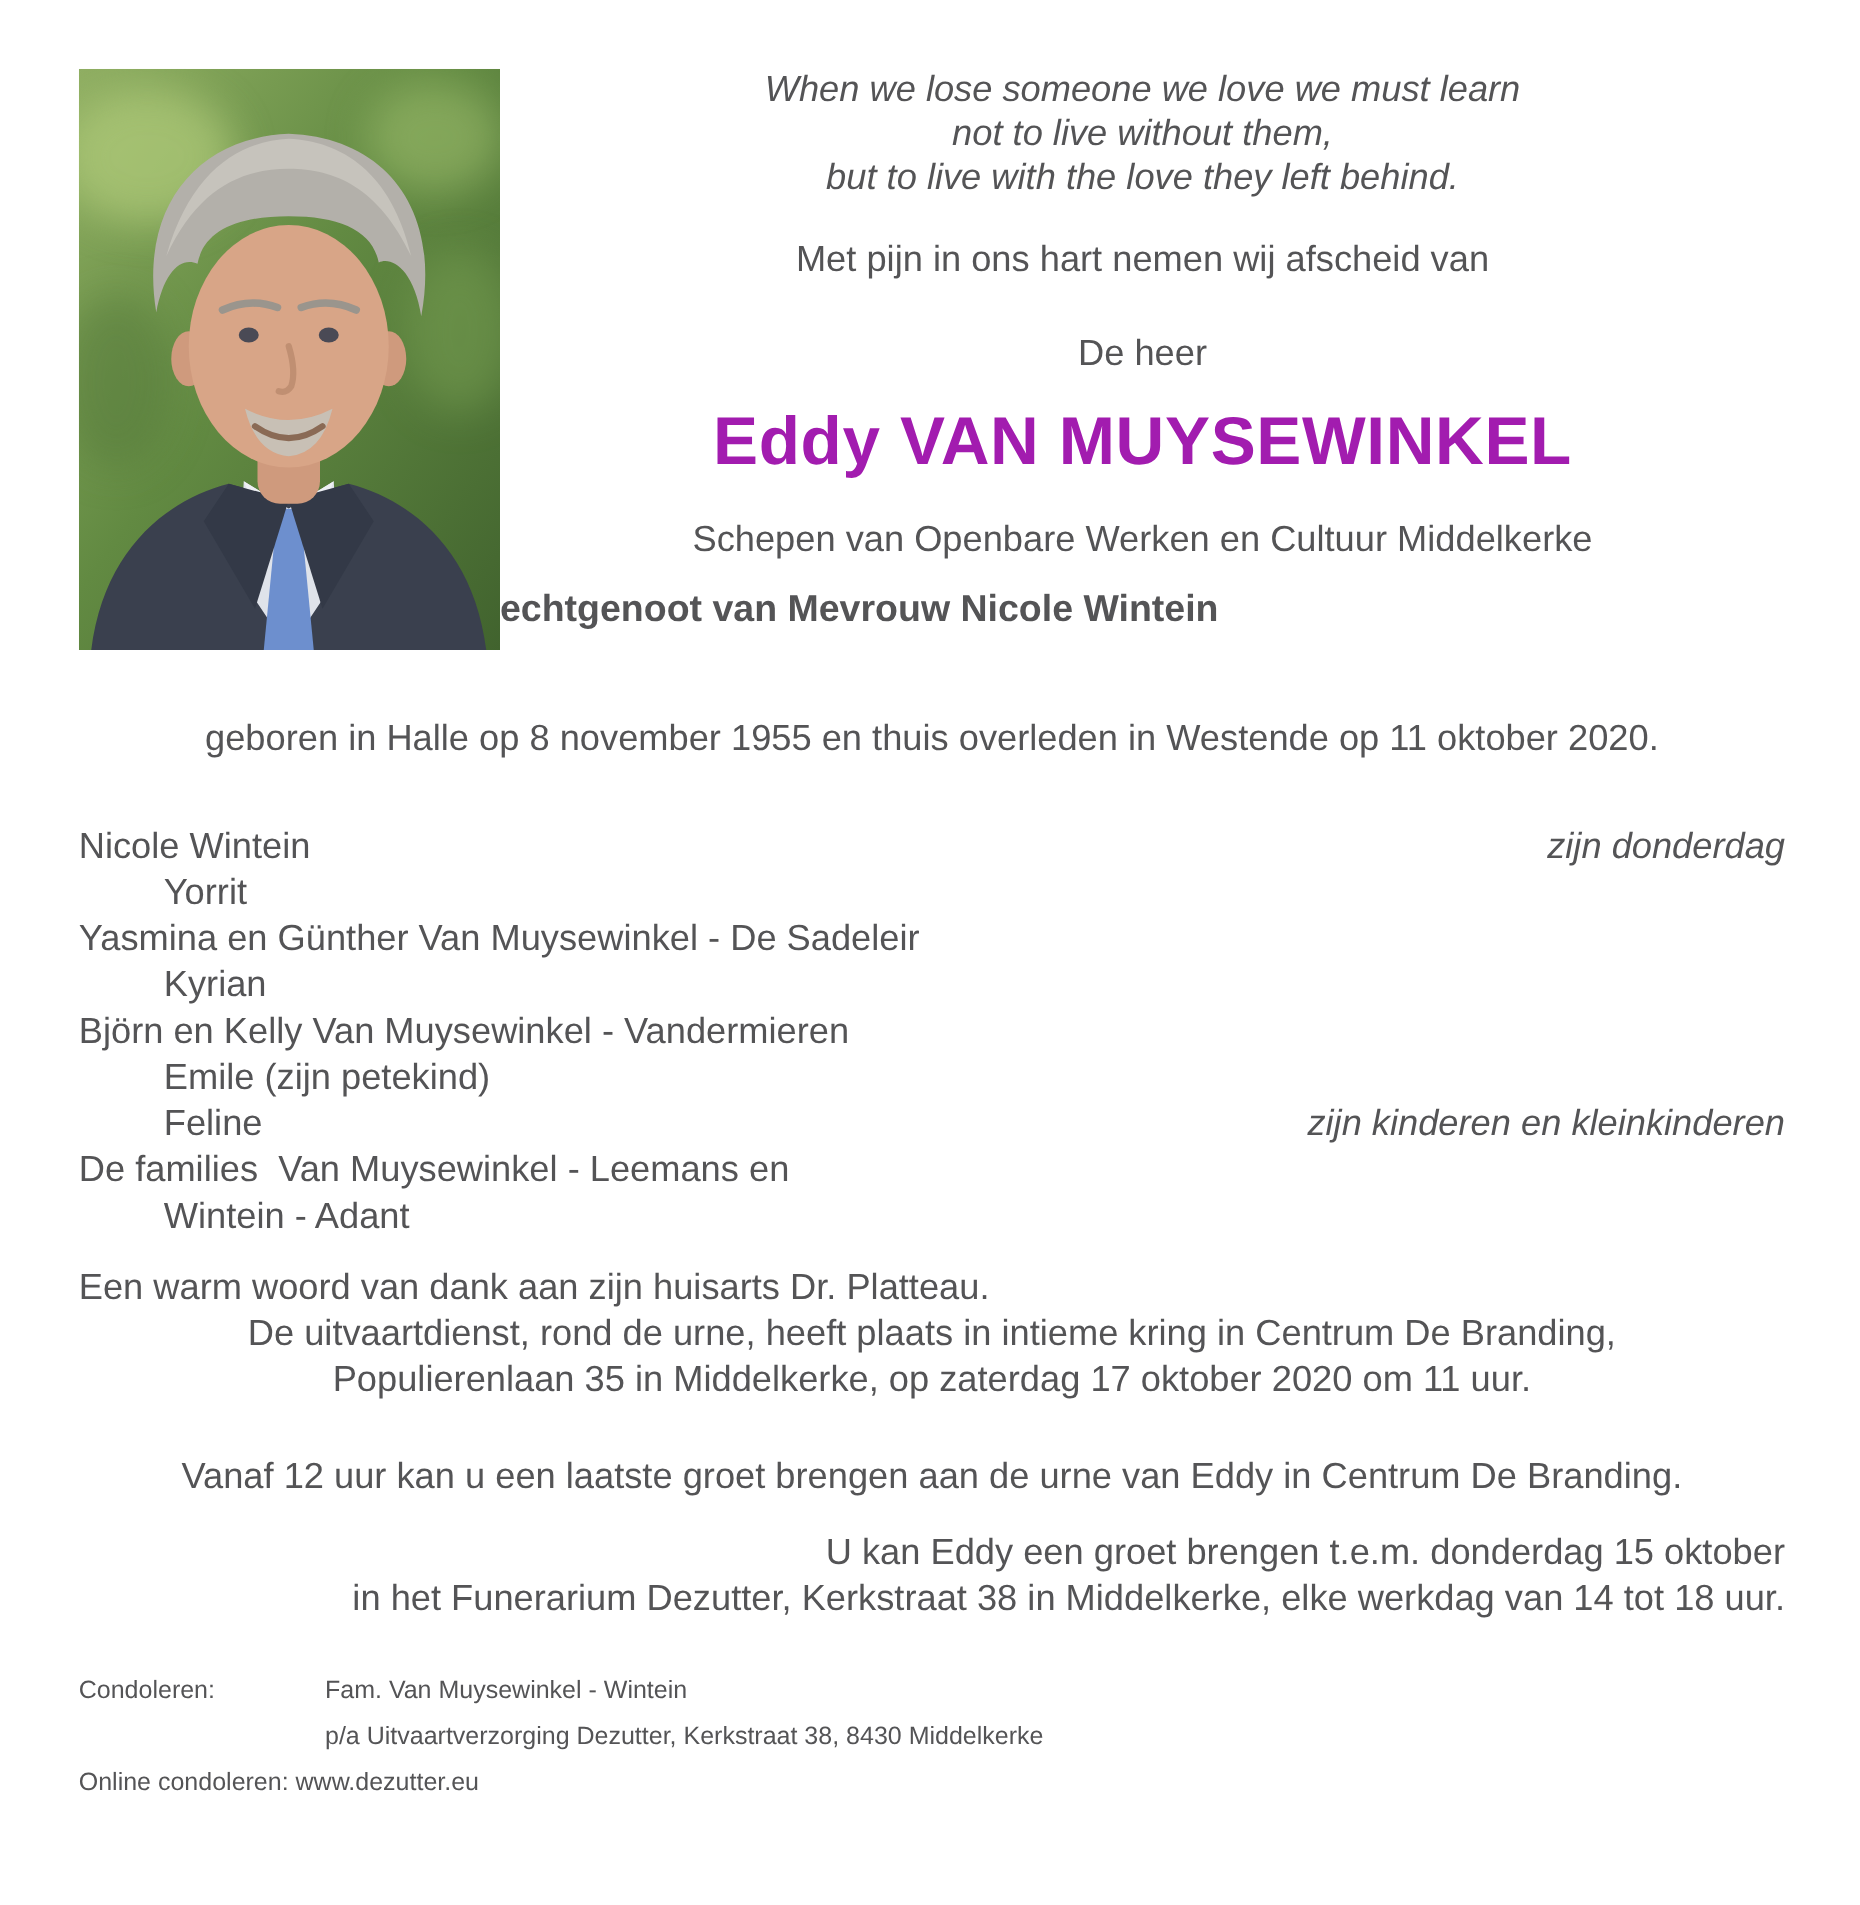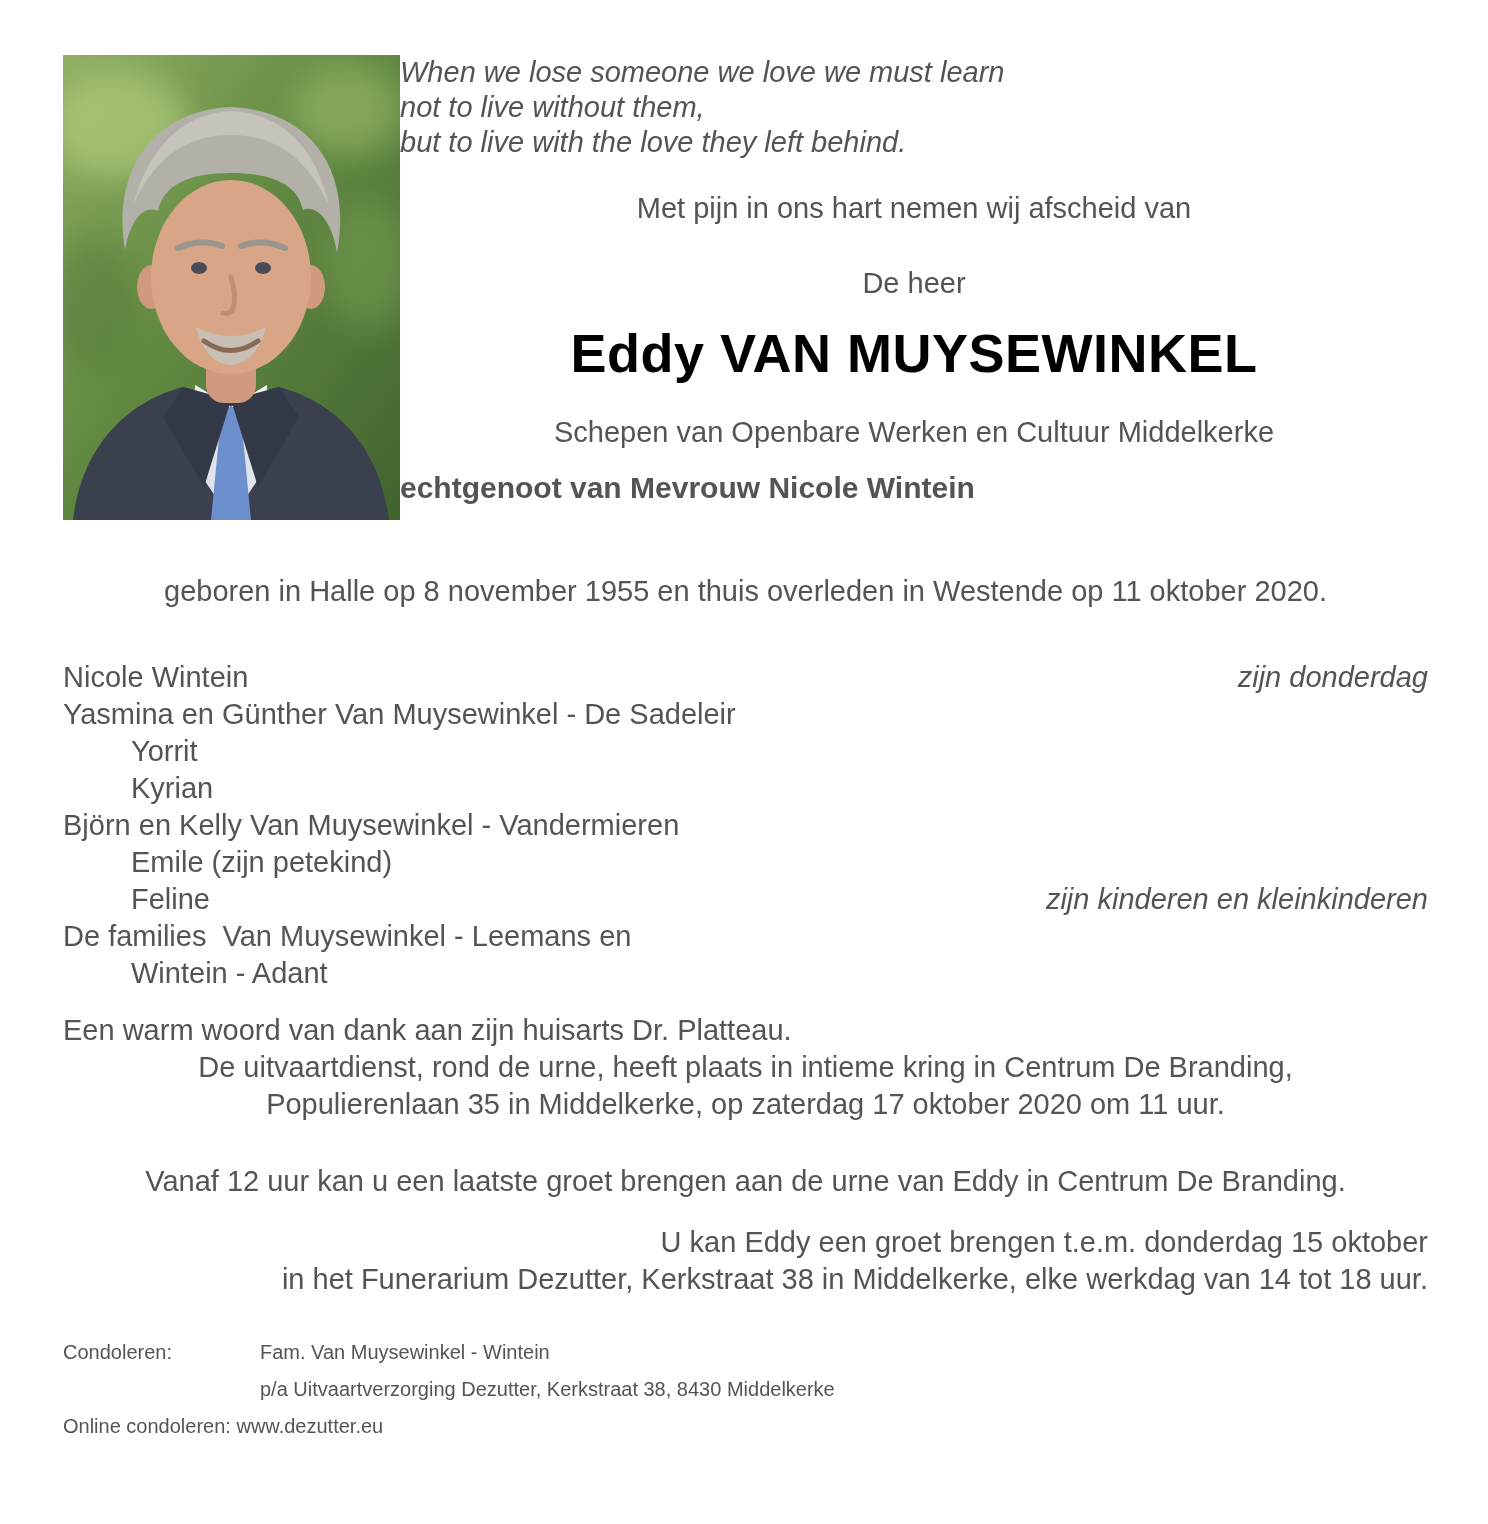--- a/index.html
+++ b/index.html
@@ -20,34 +20,34 @@
   .header { display: flex; align-items: flex-start; }
   .photo {
     width: 337px;
     height: 465px;
     flex: 0 0 337px;
     overflow: hidden;
   }
   .photo svg { display: block; width: 100%; height: 100%; }
   .head-right { flex: 1; min-width: 0; }
   .quote {
-    text-align: left;
+    text-align: center;
     font-style: italic;
     font-size: 29px;
     line-height: 35px;
   }
   .intro      { text-align: center; font-size: 29px; margin-top: 32px; }
   .salutation { text-align: center; font-size: 29px; margin-top: 42px; }
   .name {
     text-align: center;
     font-size: 54px;
     font-weight: bold;
     letter-spacing: 0.5px;
     margin-top: 22px;
-    color: #000000;
+    color: #a21caf;
   }
   .role   { text-align: center; font-size: 29px; margin-top: 32px; }
   .spouse { text-align: left; font-weight: bold; font-size: 30px; margin-top: 22px; }
   .birth-death { text-align: center; font-size: 29px; margin-top: 53px; line-height: 37px; }
   .family { margin-top: 49px; font-size: 29px; }
   .fam-row { display: flex; justify-content: space-between; line-height: 37px; }
   .fam-left { white-space: pre-wrap; }
   .fam-left.indent { padding-left: 68px; }
   .fam-right { font-style: italic; white-space: nowrap; }
   .thanks { font-size: 29px; line-height: 37px; margin-top: 20px; }
@@ -132,24 +132,24 @@
   </div>
 
   <p class="birth-death">geboren in Halle op 8 november 1955 en thuis overleden in Westende op 11 oktober 2020.</p>
 
   <div class="family">
     <div class="fam-row">
       <span class="fam-left">Nicole Wintein</span>
       <span class="fam-right">zijn donderdag</span>
     </div>
     <div class="fam-row">
-      <span class="fam-left">Yasmina en Günther Van Muysewinkel - De Sadeleir</span>
+      <span class="fam-left indent">Yorrit</span>
     </div>
     <div class="fam-row">
-      <span class="fam-left indent">Yorrit</span>
+      <span class="fam-left">Yasmina en Günther Van Muysewinkel - De Sadeleir</span>
     </div>
     <div class="fam-row">
       <span class="fam-left indent">Kyrian</span>
     </div>
     <div class="fam-row">
       <span class="fam-left">Björn en Kelly Van Muysewinkel - Vandermieren</span>
     </div>
     <div class="fam-row">
       <span class="fam-left indent">Emile (zijn petekind)</span>
     </div>

